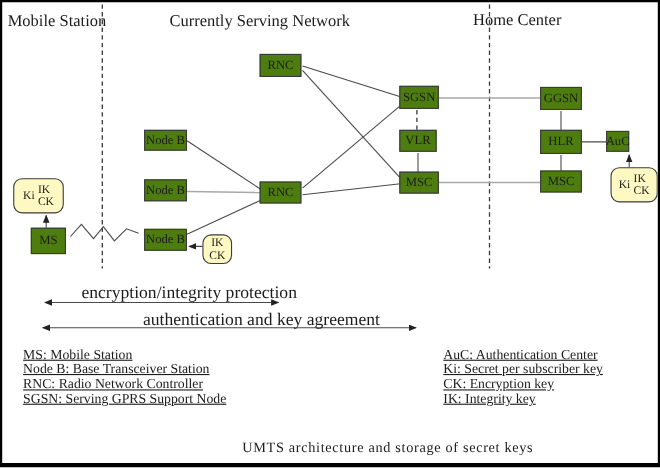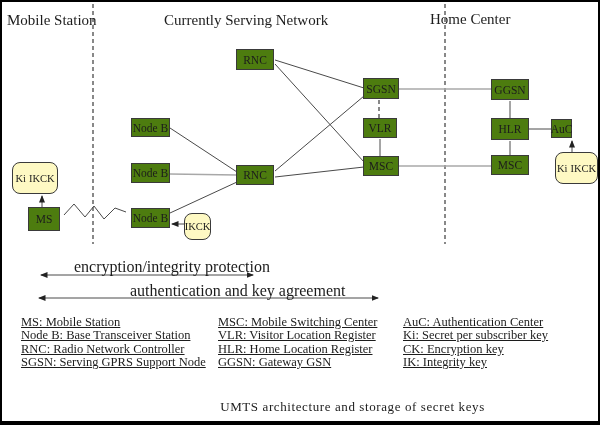--- a/index.html
+++ b/index.html
@@ -17,21 +17,21 @@
   .node{
     position:absolute;box-sizing:border-box;border:1px solid #3a3a3a;background:#4d7c0f;
     display:flex;align-items:center;justify-content:center;
     font-size:11.5px;white-space:nowrap;
   }
   .keybox{
     position:absolute;box-sizing:border-box;border:1px solid #3a3a3a;background:#fef9c3;
     border-radius:8px;display:flex;align-items:center;justify-content:center;
     font-size:10.5px;gap:3px;
   }
-  .ikck{display:flex;flex-direction:row;line-height:11px;align-items:flex-start;}
+  .ikck{display:flex;flex-direction:column;line-height:11px;align-items:flex-start;}
   .arrowlabel{position:absolute;font-size:16px;white-space:nowrap;}
   .legend-col{position:absolute;top:314px;font-size:12.5px;line-height:13.4px;white-space:nowrap;text-decoration:underline;}
   .caption{
     position:absolute;left:105px;right:0;top:397px;text-align:center;
     font-weight:normal;font-size:13px;letter-spacing:0.6px;white-space:nowrap;
   }
 </style>
 </head>
 <body>
 
@@ -68,21 +68,21 @@
     <line class="ln" x1="182" y1="222" x2="170" y2="222" marker-end="url(#ah)"></line>
     <line class="ln" x1="570" y1="150" x2="570" y2="139" marker-end="url(#ah)"></line>
 
     <polyline class="ln" points="62,213 72,202 83,215 92,204 102,217 113,206 124,210"></polyline>
 
     <line class="ln" x1="39" y1="273" x2="251" y2="273" marker-start="url(#ah)" marker-end="url(#ah)"></line>
     <line class="ln" x1="37" y1="296" x2="376" y2="296" marker-start="url(#ah)" marker-end="url(#ah)"></line>
   </svg>
 
   <div class="sec" style="left:5px;top:10px">Mobile Station</div>
-  <div class="sec" style="left:162px;top:10px">Currently Serving Network</div>
+  <div class="sec" style="left:152px;top:10px">Currently Serving Network</div>
   <div class="sec" style="left:428px;top:9px">Home Center</div>
 
   <div class="node" style="left:234px;top:47px;width:38px;height:21px">RNC</div>
   <div class="node" style="left:129px;top:116px;width:39px;height:19px">Node B</div>
   <div class="node" style="left:129px;top:161px;width:39px;height:20px">Node B</div>
   <div class="node" style="left:129px;top:206px;width:39px;height:20px">Node B</div>
   <div class="node" style="left:234px;top:163px;width:38px;height:20px">RNC</div>
   <div class="node" style="left:361px;top:76px;width:36px;height:21px">SGSN</div>
   <div class="node" style="left:361px;top:116px;width:34px;height:20px">VLR</div>
   <div class="node" style="left:361px;top:154px;width:36px;height:20px">MSC</div>
@@ -115,26 +115,20 @@
 
   <div class="arrowlabel" style="left:72px;top:256px">encryption/integrity protection</div>
   <div class="arrowlabel" style="left:128px;top:280px">authentication and key agreement</div>
 
   <div class="legend-col" style="left:19px">
     <div>MS: Mobile Station</div>
     <div>Node B: Base Transceiver Station</div>
     <div>RNC: Radio Network Controller</div>
     <div>SGSN: Serving GPRS Support Node</div>
   </div>
-  <div class="legend-col" style="left:216px">
-    <div>MSC: Mobile Switching Center</div>
-    <div>VLR: Visitor Location Register</div>
-    <div>HLR: Home Location Register</div>
-    <div>GGSN: Gateway GSN</div>
-  </div>
   <div class="legend-col" style="left:401px">
     <div>AuC: Authentication Center</div>
     <div>Ki: Secret per subscriber key</div>
     <div>CK: Encryption key</div>
     <div>IK: Integrity key</div>
   </div>
 
   <div class="caption">UMTS architecture and storage of secret keys</div>
 </div>
 

